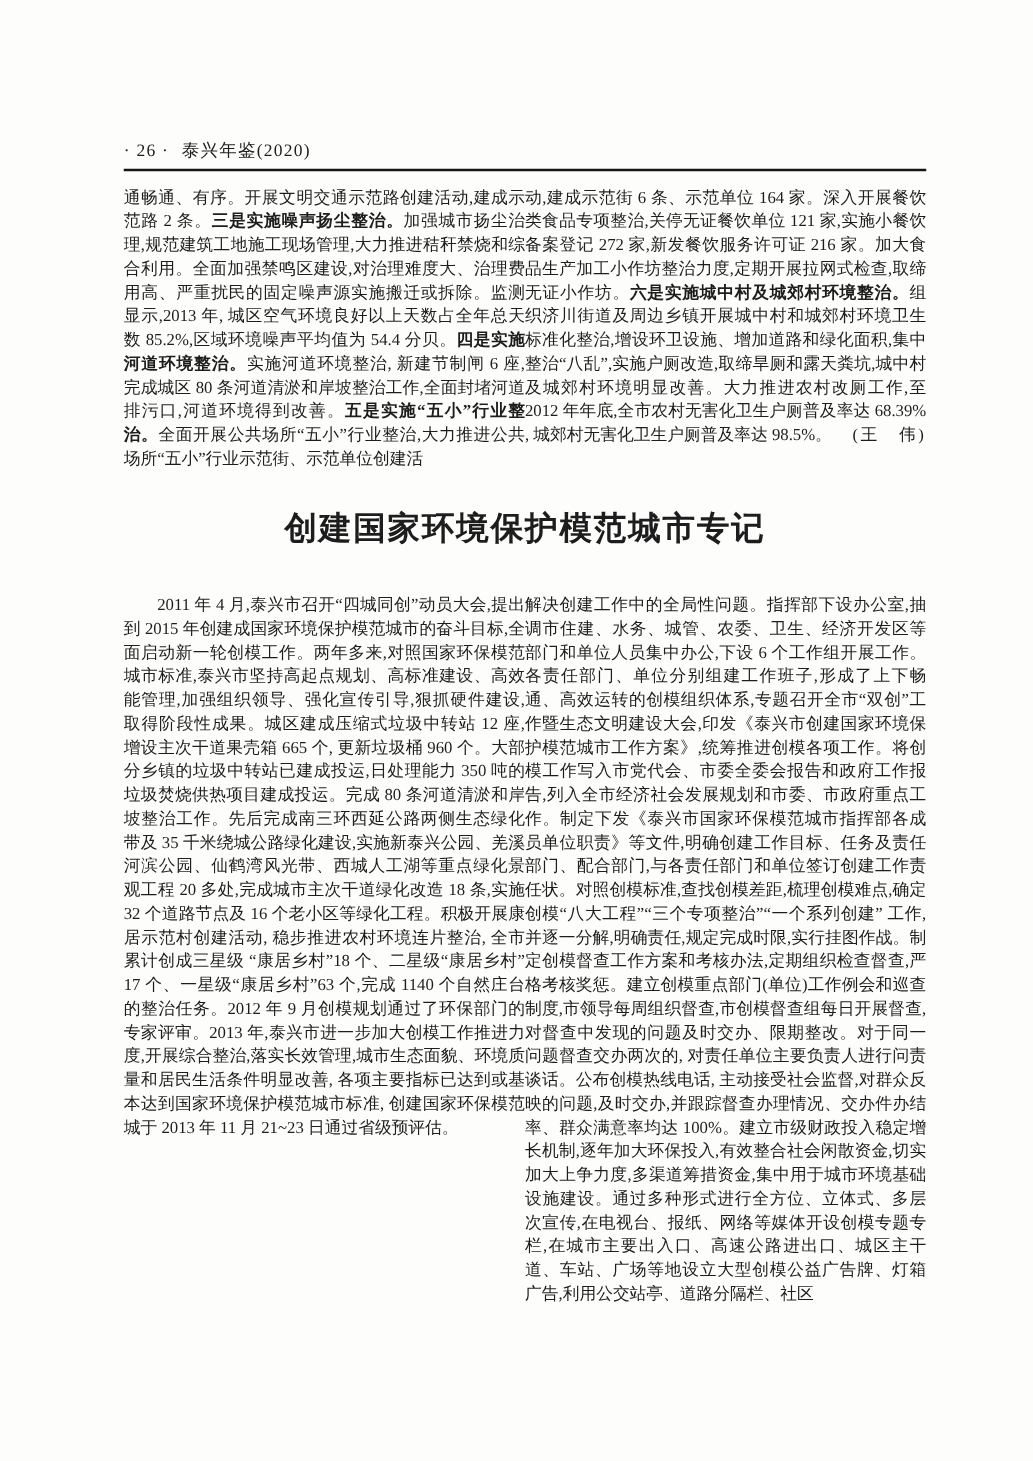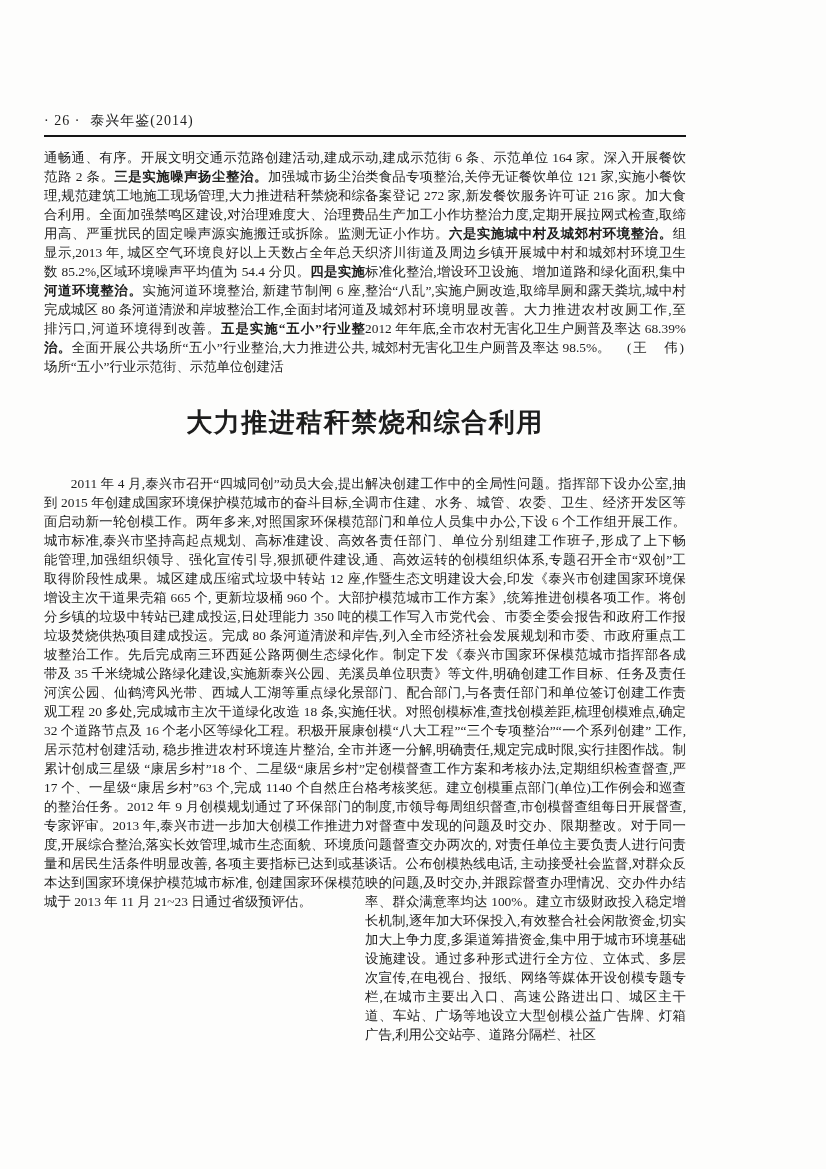--- a/index.html
+++ b/index.html
@@ -8,21 +8,21 @@
     width:826px;height:1169px;
     margin:0 auto;
     background:#fdfdfc;
     color:#1d1d1d;
     font-family:"Liberation Serif","DejaVu Serif",serif;
     overflow:hidden;
     box-sizing:border-box;
   }
   .content{
     width:642px;
-    margin-left:44px;
+    margin-left:99px;
     padding-top:112px;
   }
   .page-header{
     display:flex;
     align-items:baseline;
     font-size:14px;
     letter-spacing:1px;
     padding-bottom:5px;
   }
   .page-number{margin-right:10px;}
@@ -62,34 +62,34 @@
   }
 </style>
 </head>
 <body>
 
 <div class="page">
   <div class="content">
 
     <div class="page-header">
       <span class="page-number">· 26 ·</span>
-      <span class="book-title">泰兴年鉴(2014)</span>
+      <span class="book-title">泰兴年鉴(2020)</span>
     </div>
     <div class="header-rule"></div>
 
     <div class="columns top-section">
       <div class="col">
         <p><span>通畅通、有序。开展文明交通示范路创建活动,建成示范路 2 条。</span><span class="seg-bold">三是实施噪声扬尘整治。</span><span>加强城市扬尘治理,规范建筑工地施工现场管理,大力推进秸秆禁烧和综合利用。全面加强禁鸣区建设,对治理难度大、治理费用高、严重扰民的固定噪声源实施搬迁或拆除。监测显示,2013 年, 城区空气环境良好以上天数占全年总天数 85.2%,区域环境噪声平均值为 54.4 分贝。</span><span class="seg-bold">四是实施河道环境整治。</span><span>实施河道环境整治, 新建节制闸 6 座, 完成城区 80 条河道清淤和岸坡整治工作,全面封堵河道排污口,河道环境得到改善。</span><span class="seg-bold">五是实施“五小”行业整治。</span><span>全面开展公共场所“五小”行业整治,大力推进公共场所“五小”行业示范街、示范单位创建活</span></p>
       </div>
       <div class="col">
         <p><span>动,建成示范街 6 条、示范单位 164 家。深入开展餐饮类食品专项整治,关停无证餐饮单位 121 家,实施小餐饮备案登记 272 家,新发餐饮服务许可证 216 家。加大食品生产加工小作坊整治力度,定期开展拉网式检查,取缔无证小作坊。</span><span class="seg-bold">六是实施城中村及城郊村环境整治。</span><span>组织济川街道及周边乡镇开展城中村和城郊村环境卫生标准化整治,增设环卫设施、增加道路和绿化面积,集中整治“八乱”,实施户厕改造,取缔旱厕和露天粪坑,城中村及城郊村环境明显改善。大力推进农村改厕工作,至 2012 年年底,全市农村无害化卫生户厕普及率达 68.39% , 城郊村无害化卫生户厕普及率达 98.5%。</span><span class="attribution">(王　伟)</span></p>
       </div>
     </div>
 
-    <h1 class="article-title">大力推进秸秆禁烧和综合利用</h1>
+    <h1 class="article-title">创建国家环境保护模范城市专记</h1>
 
     <div class="columns article-body">
       <div class="col">
         <p class="para-indent">2011 年 4 月,泰兴市召开“四城同创”动员大会,提出到 2015 年创建成国家环境保护模范城市的奋斗目标,全面启动新一轮创模工作。两年多来,对照国家环保模范城市标准,泰兴市坚持高起点规划、高标准建设、高效能管理,加强组织领导、强化宣传引导,狠抓硬件建设, 取得阶段性成果。城区建成压缩式垃圾中转站 12 座, 增设主次干道果壳箱 665 个, 更新垃圾桶 960 个。大部分乡镇的垃圾中转站已建成投运,日处理能力 350 吨的垃圾焚烧供热项目建成投运。完成 80 条河道清淤和岸坡整治工作。先后完成南三环西延公路两侧生态绿化带及 35 千米绕城公路绿化建设,实施新泰兴公园、羌溪河滨公园、仙鹤湾风光带、西城人工湖等重点绿化景观工程 20 多处,完成城市主次干道绿化改造 18 条,实施 32 个道路节点及 16 个老小区等绿化工程。积极开展康居示范村创建活动, 稳步推进农村环境连片整治, 全市累计创成三星级 “康居乡村”18 个、二星级“康居乡村”17 个、一星级“康居乡村”63 个,完成 1140 个自然庄台的整治任务。2012 年 9 月创模规划通过了环保部门的专家评审。2013 年,泰兴市进一步加大创模工作推进力度,开展综合整治,落实长效管理,城市生态面貌、环境质量和居民生活条件明显改善, 各项主要指标已达到或基本达到国家环境保护模范城市标准, 创建国家环保模范城于 2013 年 11 月 21~23 日通过省级预评估。</p>
       </div>
       <div class="col">
         <p>解决创建工作中的全局性问题。指挥部下设办公室,抽调市住建、水务、城管、农委、卫生、经济开发区等部门和单位人员集中办公,下设 6 个工作组开展工作。各责任部门、单位分别组建工作班子,形成了上下畅通、高效运转的创模组织体系,专题召开全市“双创”工作暨生态文明建设大会,印发《泰兴市创建国家环境保护模范城市工作方案》,统筹推进创模各项工作。将创模工作写入市党代会、市委全委会报告和政府工作报告,列入全市经济社会发展规划和市委、市政府重点工作。制定下发《泰兴市国家环保模范城市指挥部各成员单位职责》等文件,明确创建工作目标、任务及责任部门、配合部门,与各责任部门和单位签订创建工作责任状。对照创模标准,查找创模差距,梳理创模难点,确定创模“八大工程”“三个专项整治”“一个系列创建” 工作,并逐一分解,明确责任,规定完成时限,实行挂图作战。制定创模督查工作方案和考核办法,定期组织检查督查,严格考核奖惩。建立创模重点部门(单位)工作例会和巡查制度,市领导每周组织督查,市创模督查组每日开展督查,对督查中发现的问题及时交办、限期整改。对于同一问题督查交办两次的, 对责任单位主要负责人进行问责谈话。公布创模热线电话, 主动接受社会监督,对群众反映的问题,及时交办,并跟踪督查办理情况、交办件办结率、群众满意率均达 100%。建立市级财政投入稳定增长机制,逐年加大环保投入,有效整合社会闲散资金,切实加大上争力度,多渠道筹措资金,集中用于城市环境基础设施建设。通过多种形式进行全方位、立体式、多层次宣传,在电视台、报纸、网络等媒体开设创模专题专栏,在城市主要出入口、高速公路进出口、城区主干道、车站、广场等地设立大型创模公益广告牌、灯箱广告,利用公交站亭、道路分隔栏、社区</p>
       </div>
     </div>
 

